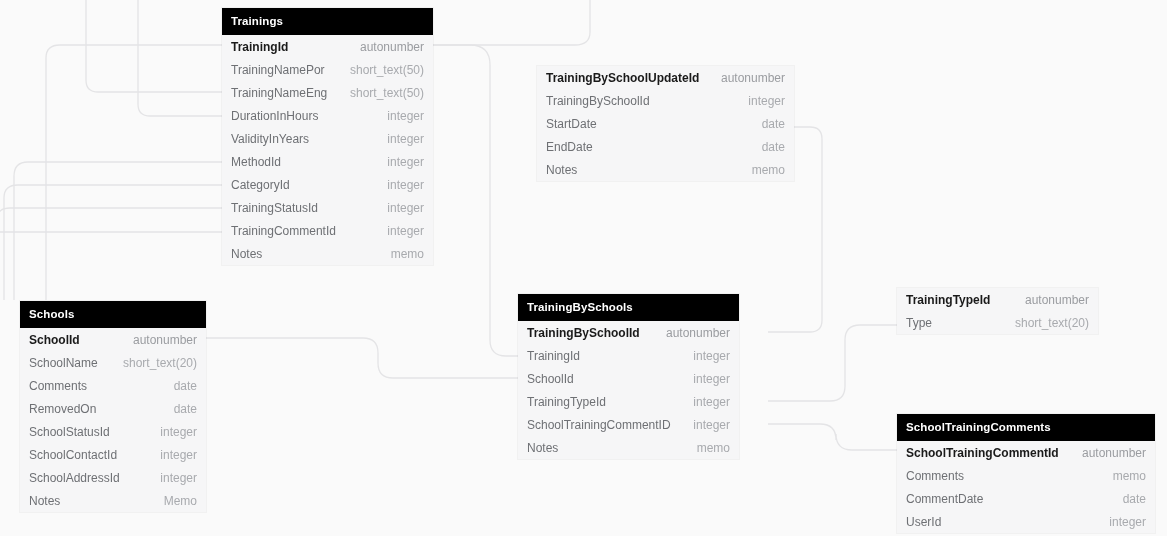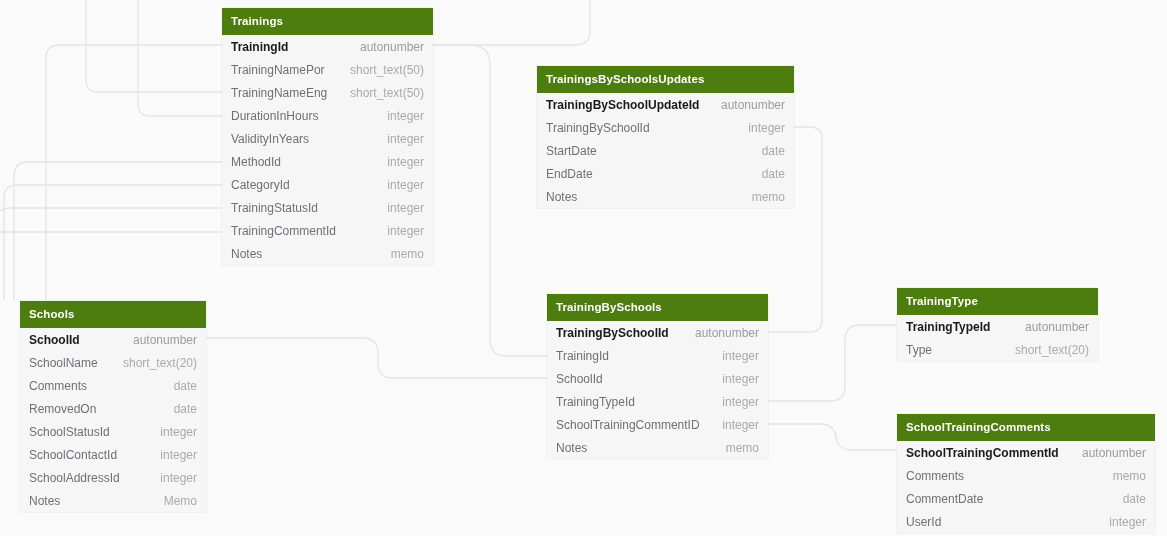--- a/index.html
+++ b/index.html
@@ -12,21 +12,21 @@
   #canvas{position:absolute;inset:0;width:1167px;height:536px;}
   #links{position:absolute;left:0;top:0;width:1167px;height:536px;pointer-events:none;}
 
   .table{
     position:absolute;
     background:#f6f6f7;
     box-shadow:0 0 0 1px rgba(0,0,0,0.035);
     overflow:hidden;
   }
   .thead{
-    background:#4d7c0f;
+    background:#000000;
     color:#ffffff;
     font-size:11.5px;
     font-weight:bold;
     padding:6px 9px 7px 9px;
     letter-spacing:.1px;
     line-height:14px;
     white-space:nowrap;
   }
   .row{
     display:flex;
@@ -40,21 +40,21 @@
   }
   .row .col{overflow:hidden;text-overflow:ellipsis;}
   .row .typ{color:#a8aaae;margin-left:14px;}
   .row.pk{color:#1a1a1a;font-weight:bold;}
   .row.pk .typ{color:#9a9ca0;font-weight:normal;}
 
   
   #tbl-trainings{left:222px;top:8px;width:211px;}
   #tbl-trainingsbyschoolsupdates{left:537px;top:66px;width:257px;}
   #tbl-schools{left:20px;top:301px;width:186px;}
-  #tbl-trainingbyschools{left:547px;top:294px;width:221px;}
+  #tbl-trainingbyschools{left:518px;top:294px;width:221px;}
   #tbl-trainingtype{left:897px;top:288px;width:201px;}
   #tbl-schooltrainingcomments{left:897px;top:414px;width:258px;}
 </style>
 </head>
 <body>
 
 <div id="canvas">
 
   <svg id="links" viewBox="0 0 1167 536" xmlns="http://www.w3.org/2000/svg">
     <g fill="none" stroke="#e4e4e6" stroke-width="1.3">
@@ -120,21 +120,20 @@
           <span class="typ">integer</span>
         </div>
         <div class="row">
           <span class="col">Notes</span>
           <span class="typ">memo</span>
         </div>
       </div>
   </div>
 
   <div class="table" id="tbl-trainingsbyschoolsupdates">
-    <div class="thead">TrainingsBySchoolsUpdates</div>
     <div>
         <div class="row pk">
           <span class="col">TrainingBySchoolUpdateId</span>
           <span class="typ">autonumber</span>
         </div>
         <div class="row">
           <span class="col">TrainingBySchoolId</span>
           <span class="typ">integer</span>
         </div>
         <div class="row">
@@ -214,21 +213,20 @@
           <span class="typ">integer</span>
         </div>
         <div class="row">
           <span class="col">Notes</span>
           <span class="typ">memo</span>
         </div>
       </div>
   </div>
 
   <div class="table" id="tbl-trainingtype">
-    <div class="thead">TrainingType</div>
     <div>
         <div class="row pk">
           <span class="col">TrainingTypeId</span>
           <span class="typ">autonumber</span>
         </div>
         <div class="row">
           <span class="col">Type</span>
           <span class="typ">short_text(20)</span>
         </div>
       </div>

